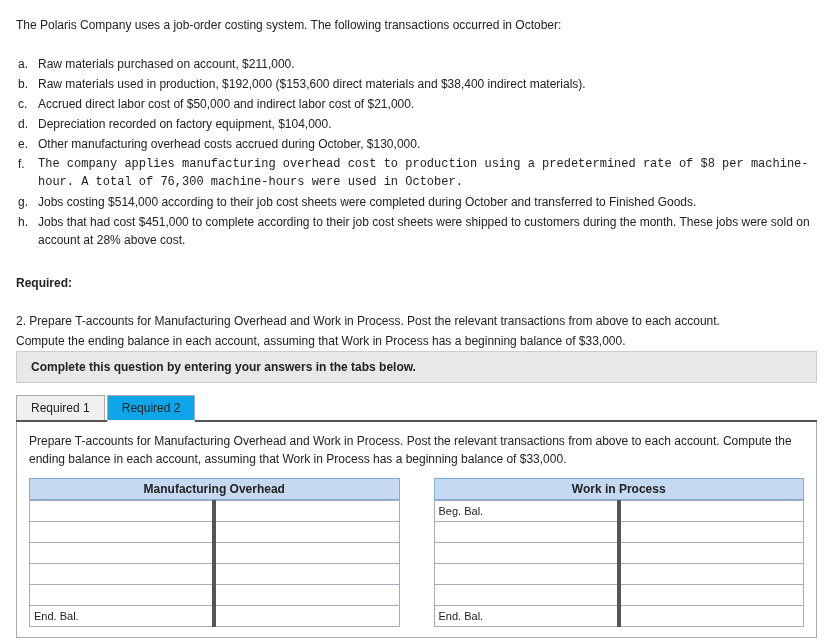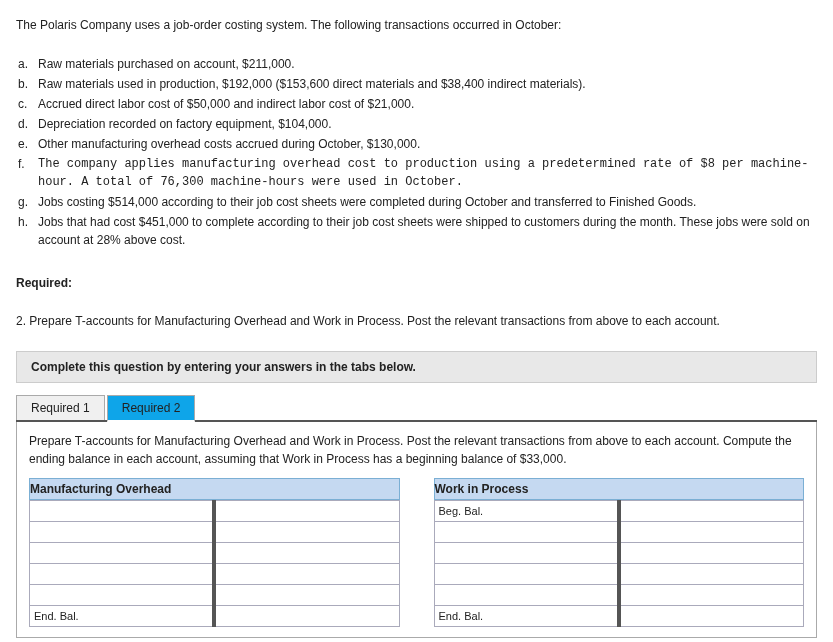--- a/index.html
+++ b/index.html
@@ -75,21 +75,21 @@
       gap: 10px;
       width: 100%;
     }
 
     .account-block {
       flex: 1;
     }
     .account-title-bar {
       background: #c5d9f1;
       border: 1px solid #7bafd4;
-      text-align: left;
+      text-align: center;
       font-weight: bold;
       font-size: 12px;
       padding: 3px 0;
     }
     .account-table {
       width: 100%;
       border-collapse: collapse;
     }
     .account-table td {
       border: 1px solid #aab;
@@ -151,21 +151,21 @@
         <tr>
           <td style="width: 20px; vertical-align: top; padding: 1px 2px;">h.</td>
           <td style="vertical-align: top; padding: 1px 2px; line-height: 1.5;">Jobs that had cost $451,000 to complete according to their job cost sheets were shipped to customers during the month. These jobs were sold on account at 28% above cost.</td>
         </tr>
       </tbody>
   </table>
 </div>
 
 <div class="required-section">
   <span class="req-title">Required:</span><br>
-  <span id="req-lines"><br><span>2. Prepare T-accounts for Manufacturing Overhead and Work in Process. Post the relevant transactions from above to each account.</span><br><br></span>
+  <span id="req-lines"><br><span>2. Prepare T-accounts for Manufacturing Overhead and Work in Process. Post the relevant transactions from above to each account.</span><br><span>Compute the ending balance in each account, assuming that Work in Process has a beginning balance of $33,000.</span><br></span>
 </div>
 
 <div class="complete-box">
   <span>Complete this question by entering your answers in the tabs below.</span>
 </div>
 
 <div class="tabs-row">
   <div class="tab" id="tab1">Required 1</div>
   <div class="tab active" id="tab2">Required 2</div>
 </div>

